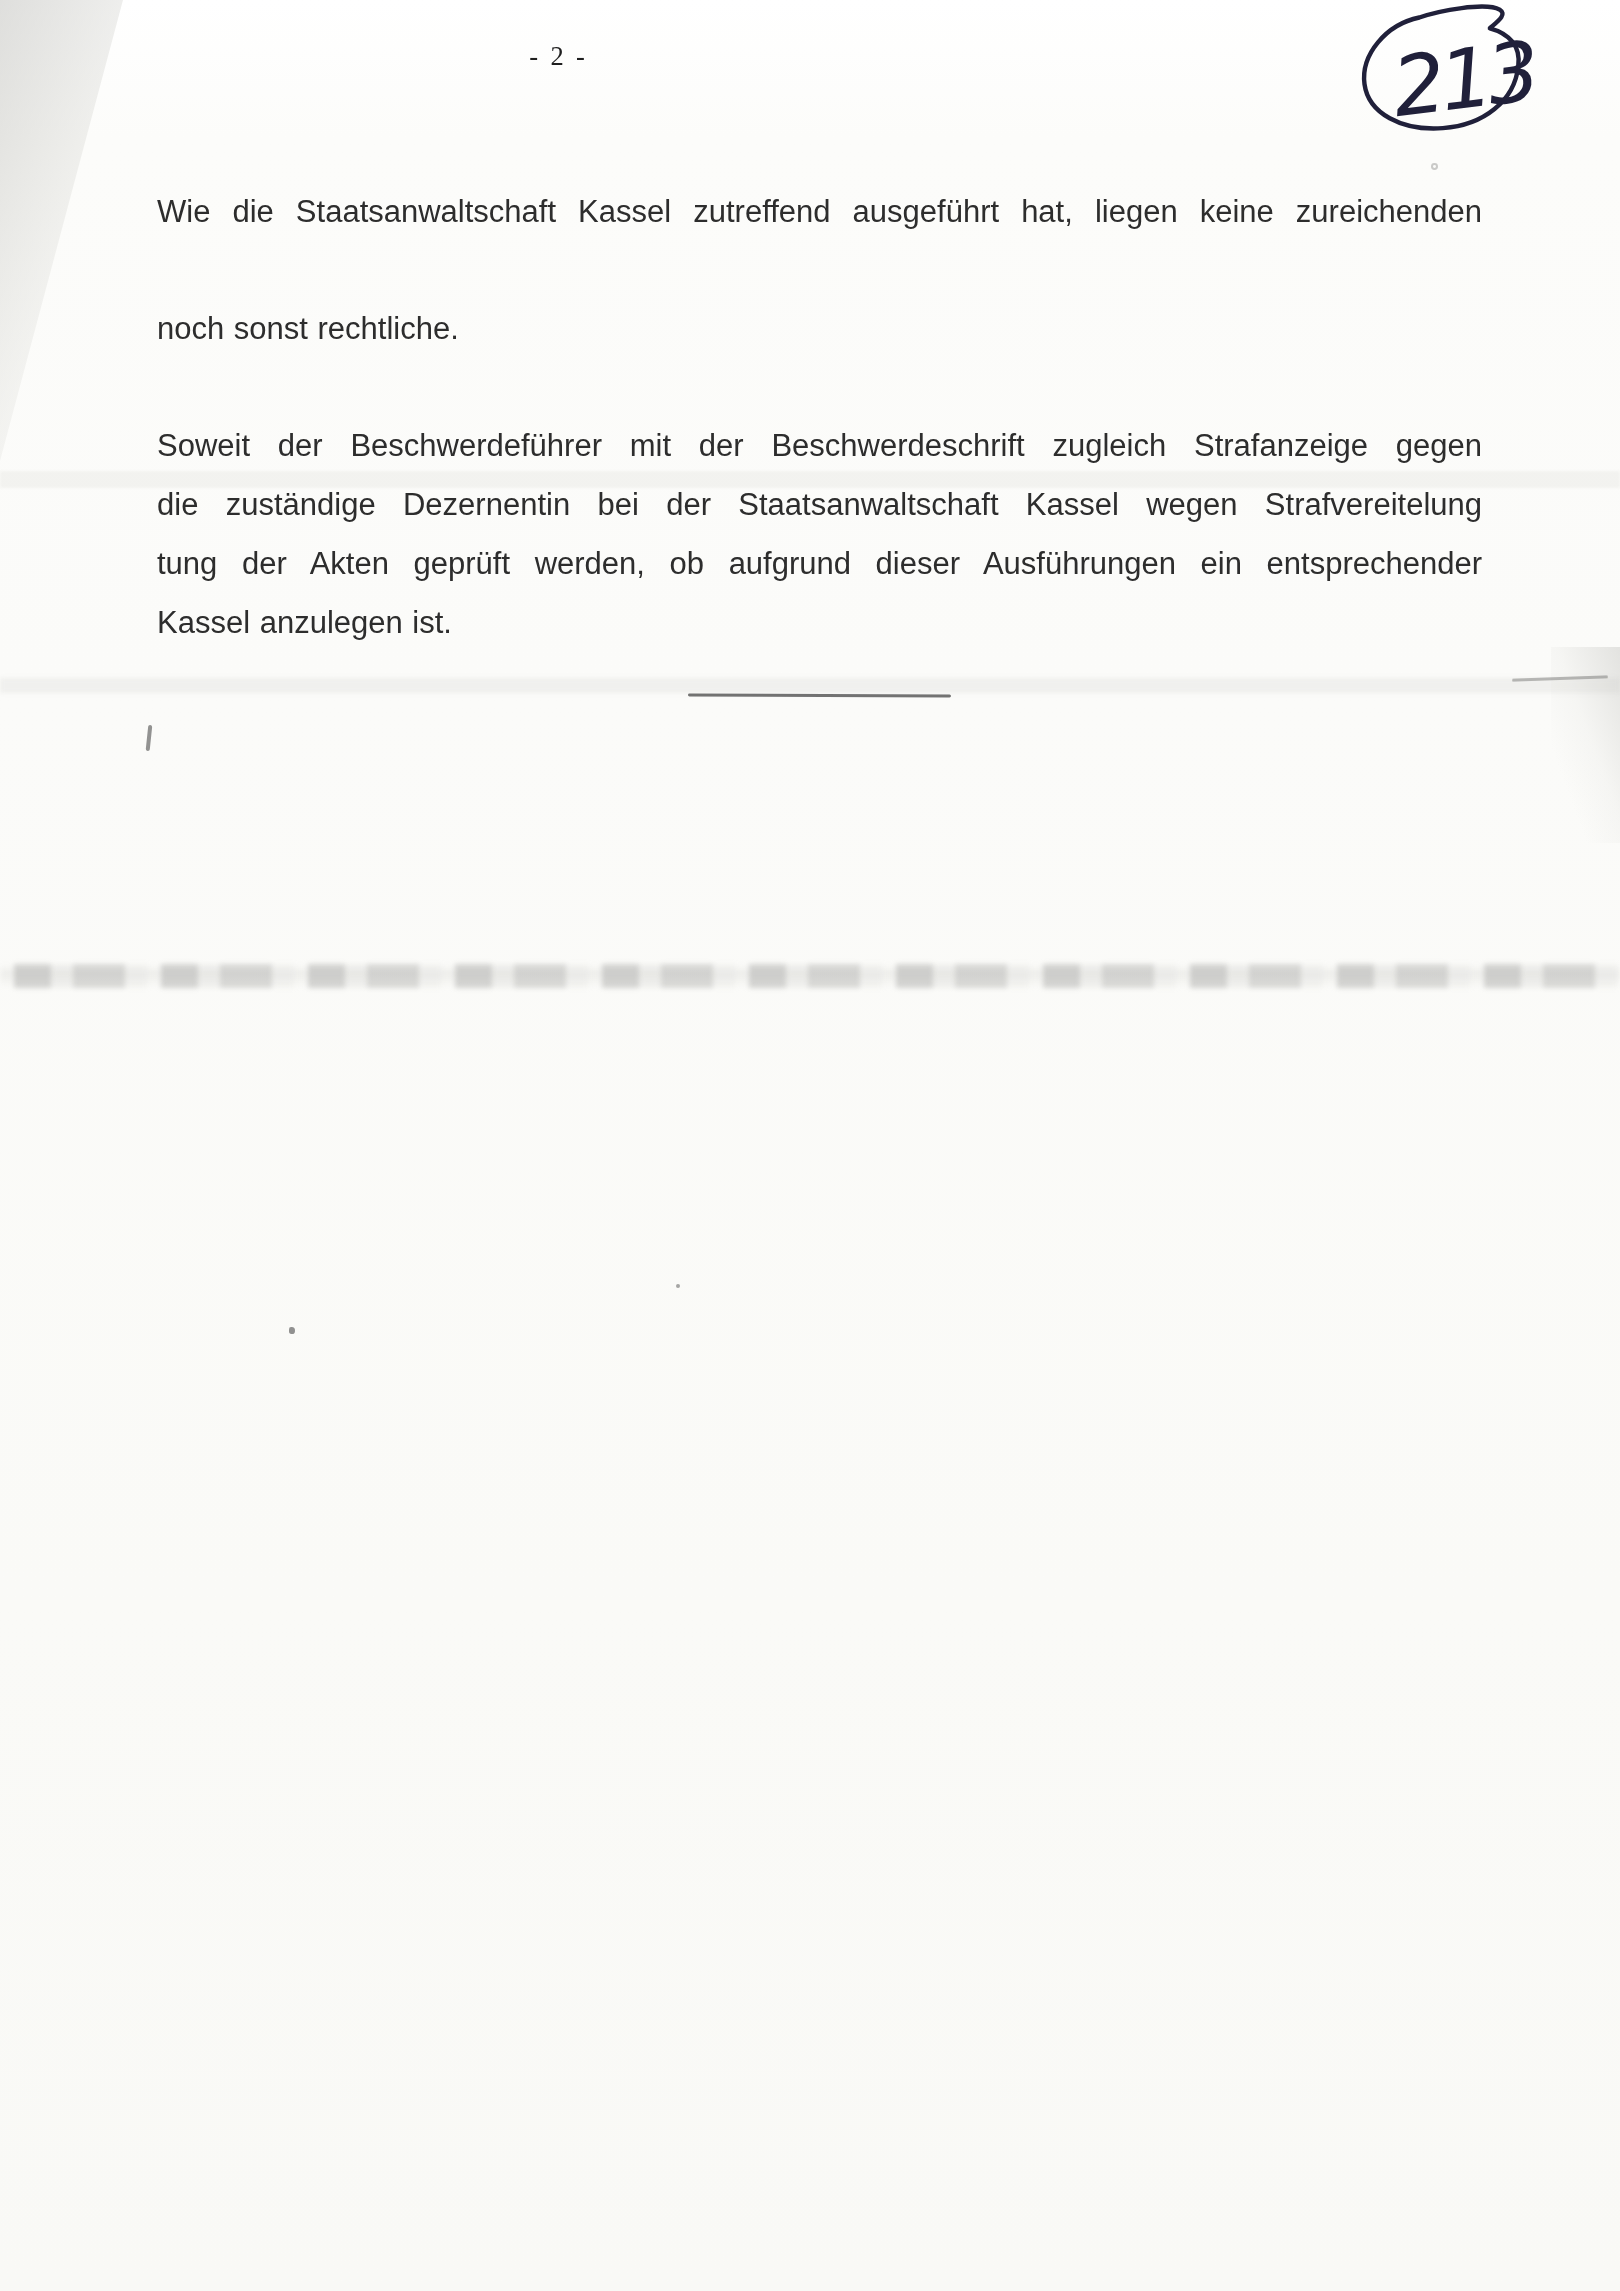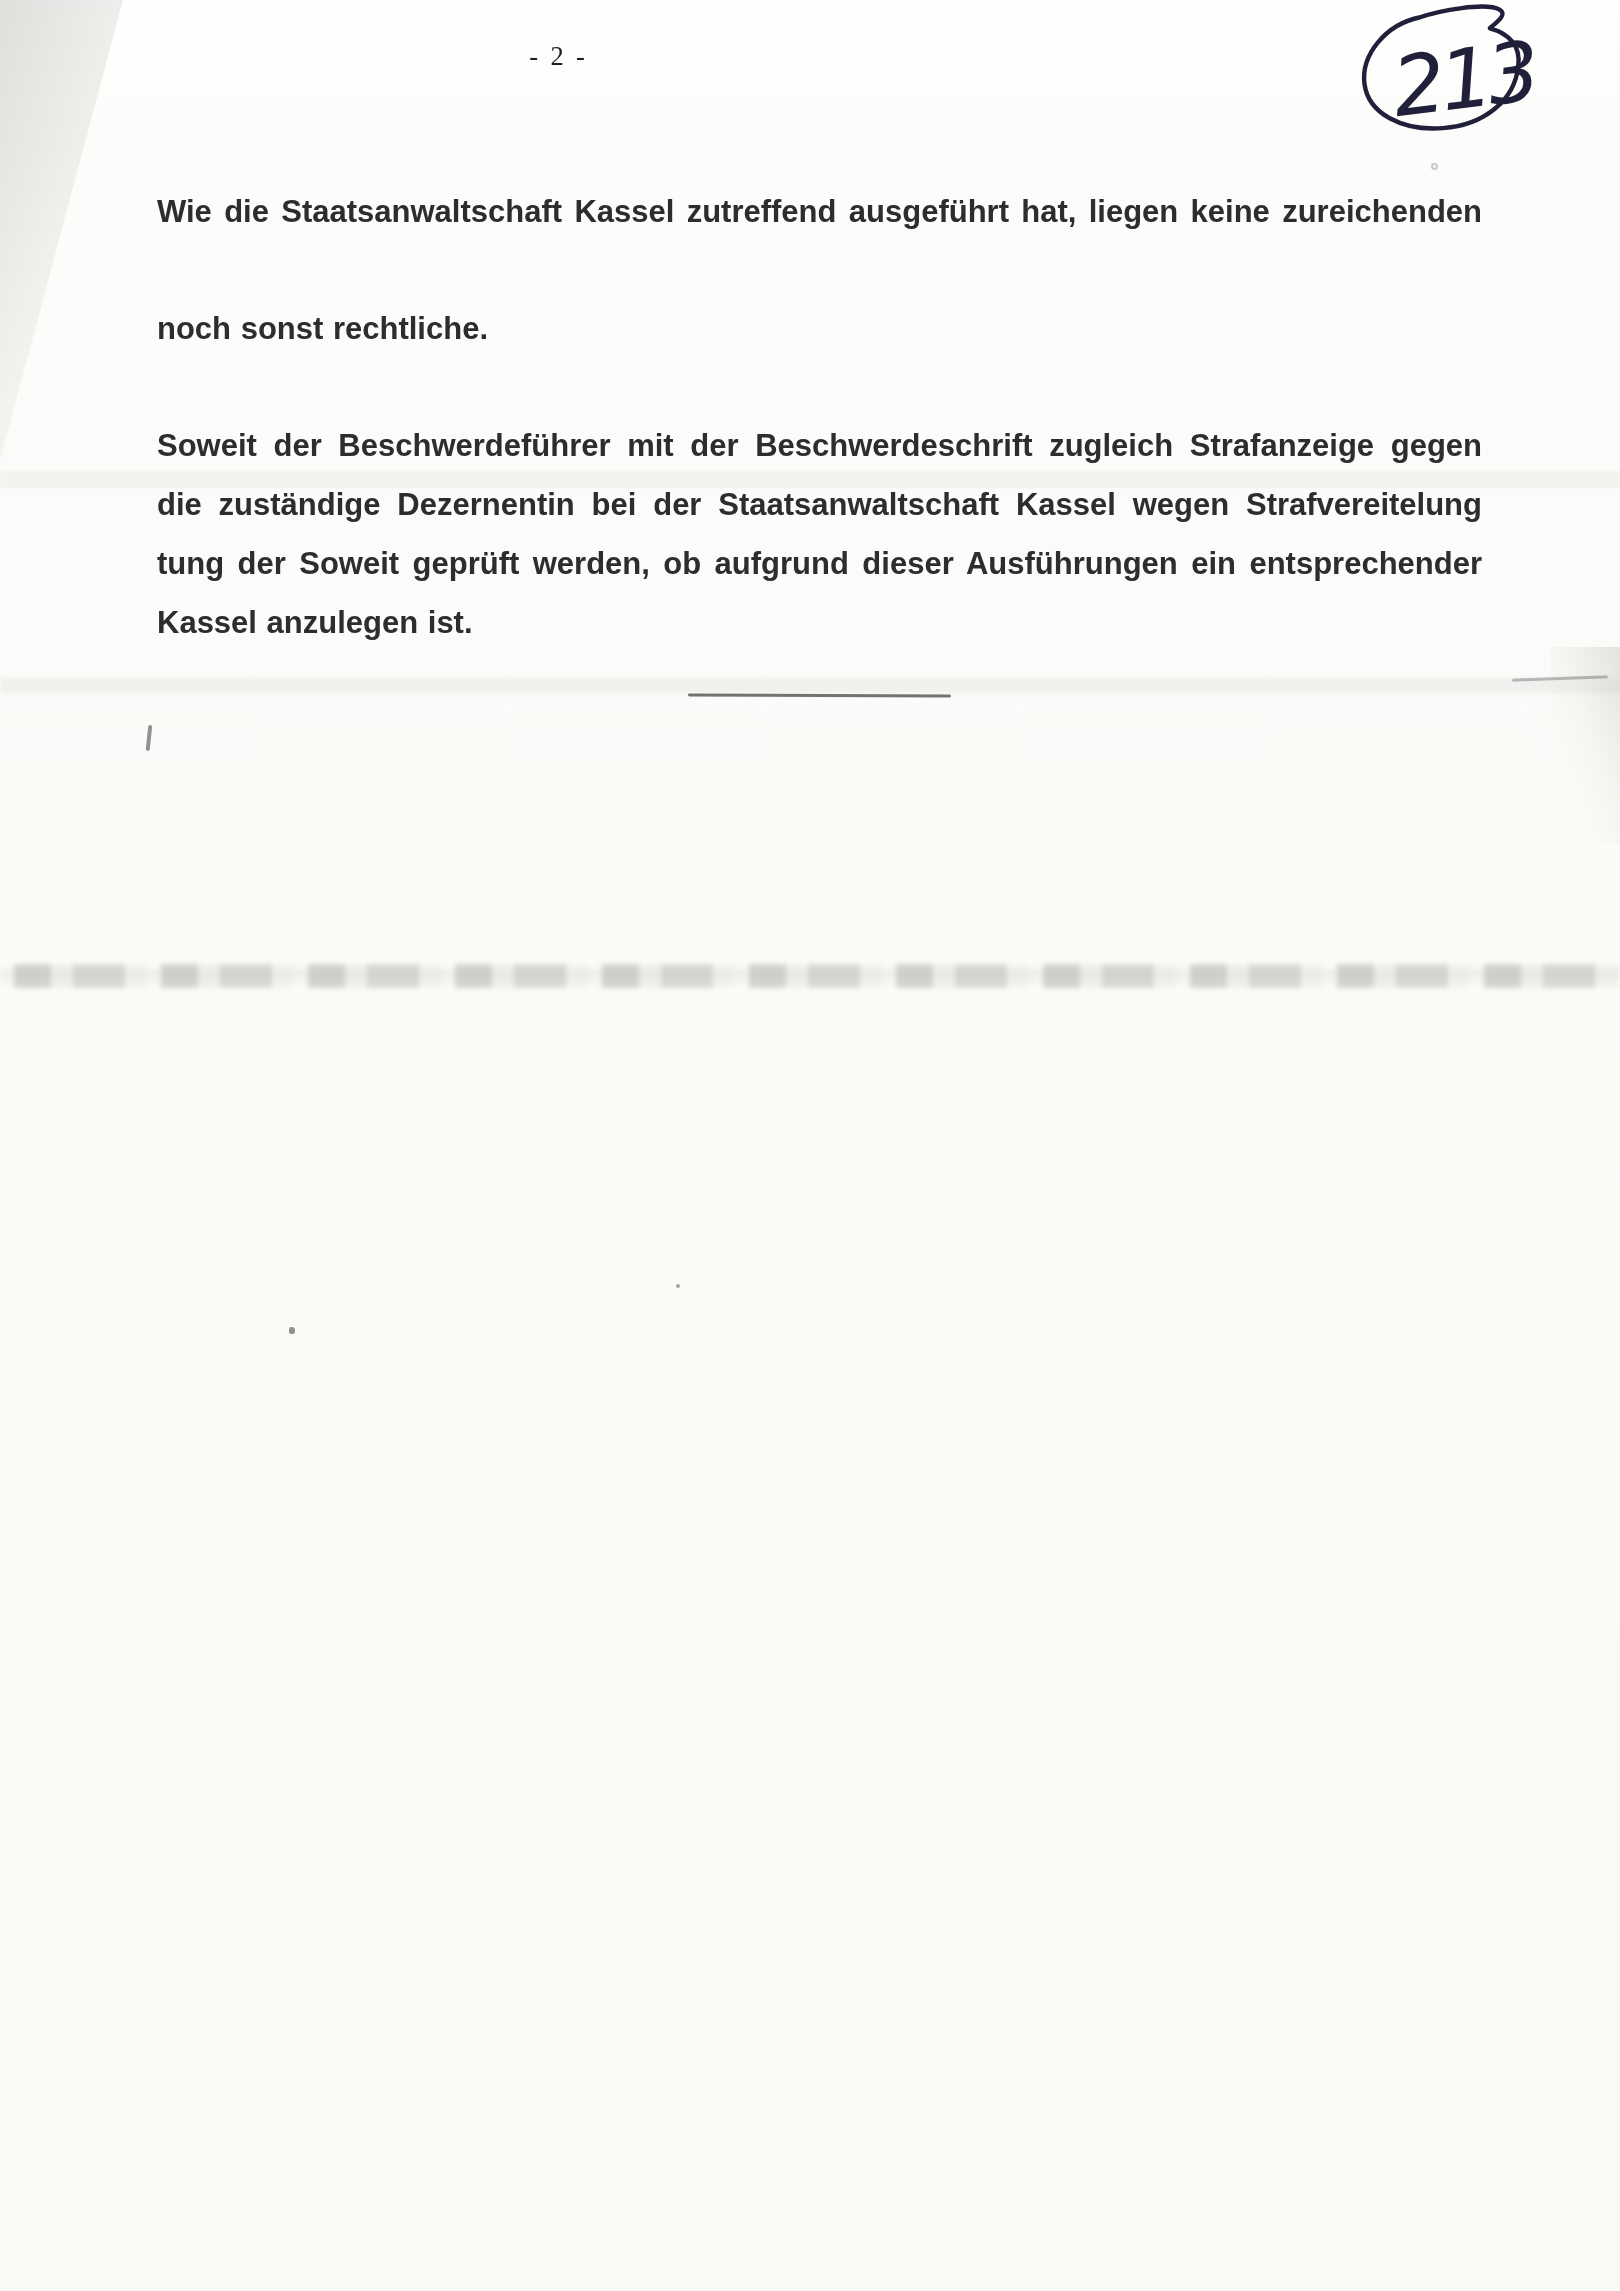--- a/index.html
+++ b/index.html
@@ -66,21 +66,21 @@
     text-align:center;
     font-family:"Liberation Serif",serif;
     font-size:26.5px;letter-spacing:2.9px;color:#1f1f1f;
   }
   .doc-body{
     position:absolute;left:157px;top:182px;width:1325px;
     font-size:31px;line-height:59px;color:var(--text);
     word-spacing:1px;
   }
   .doc-body p{margin:0 0 58px 0;}
-  .line{display:block;text-align:justify;text-align-last:justify;font-weight:bold;}
+  .line{display:block;text-align:justify;text-align-last:justify;}
   .line.last{text-align-last:left;}
 
   
   .handwritten{position:absolute;left:1341px;top:-9.8px;width:284px;height:149px;}
   .handwritten .circle-stroke{fill:none;stroke:var(--ink);stroke-width:4.5;stroke-linecap:round;stroke-linejoin:round;}
   .handwritten .digits{
     font-family:"DejaVu Sans",sans-serif;font-style:italic;font-size:84px;
     letter-spacing:-5px;fill:var(--ink);
   }
 </style>
@@ -111,17 +111,17 @@
 <div class="doc-body">
   <p>
     <span class="line">Wie die Staatsanwaltschaft Kassel zutreffend ausgeführt hat, liegen keine zureichenden</span>
   </p>
   <p>
     <span class="line last">noch sonst rechtliche.</span>
   </p>
   <p>
     <span class="line">Soweit der Beschwerdeführer mit der Beschwerdeschrift zugleich Strafanzeige gegen</span>
     <span class="line">die zuständige Dezernentin bei der Staatsanwaltschaft Kassel wegen Strafvereitelung</span>
-    <span class="line">tung der Soweit geprüft werden, ob aufgrund dieser Ausführungen ein entsprechender</span>
+    <span class="line">tung der Akten geprüft werden, ob aufgrund dieser Ausführungen ein entsprechender</span>
     <span class="line last">Kassel anzulegen ist.</span>
   </p>
 </div>
 
 
 </body></html>

